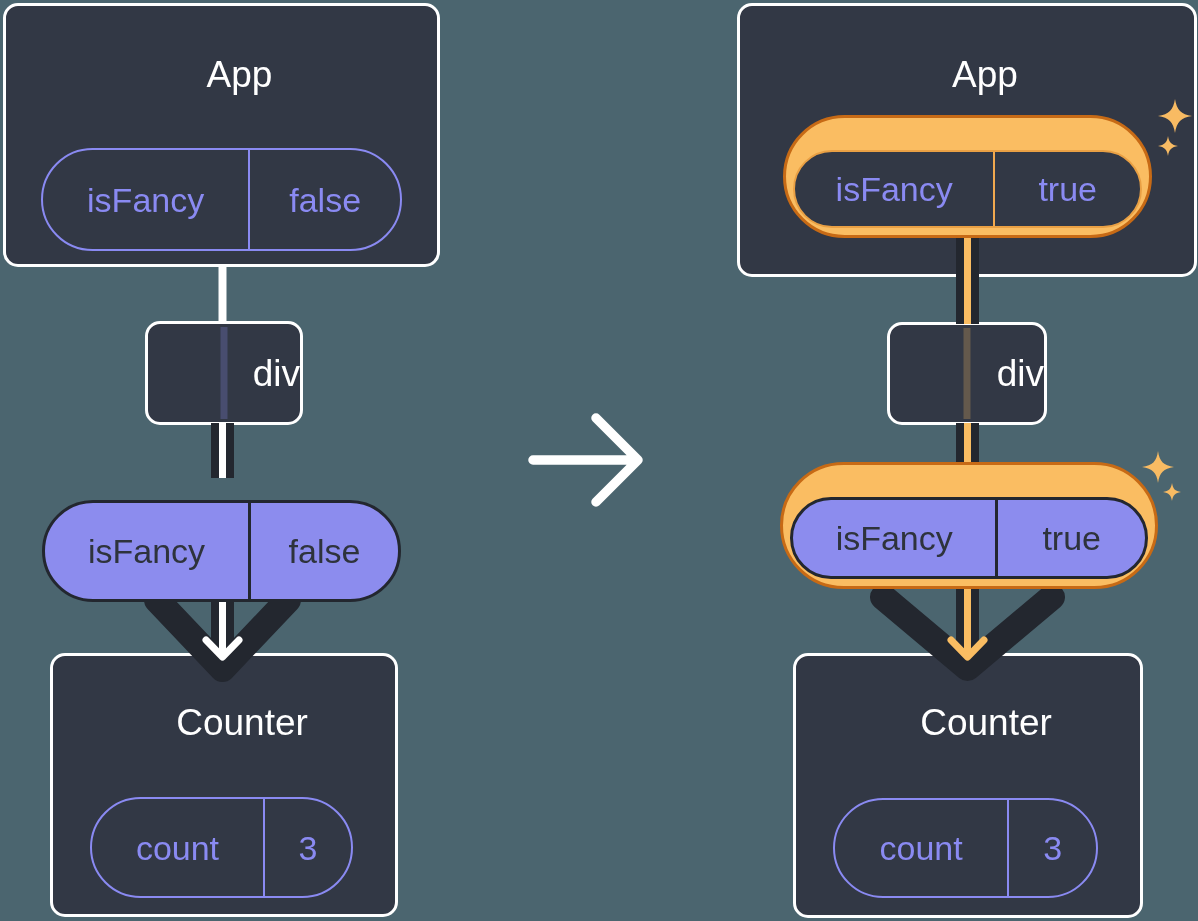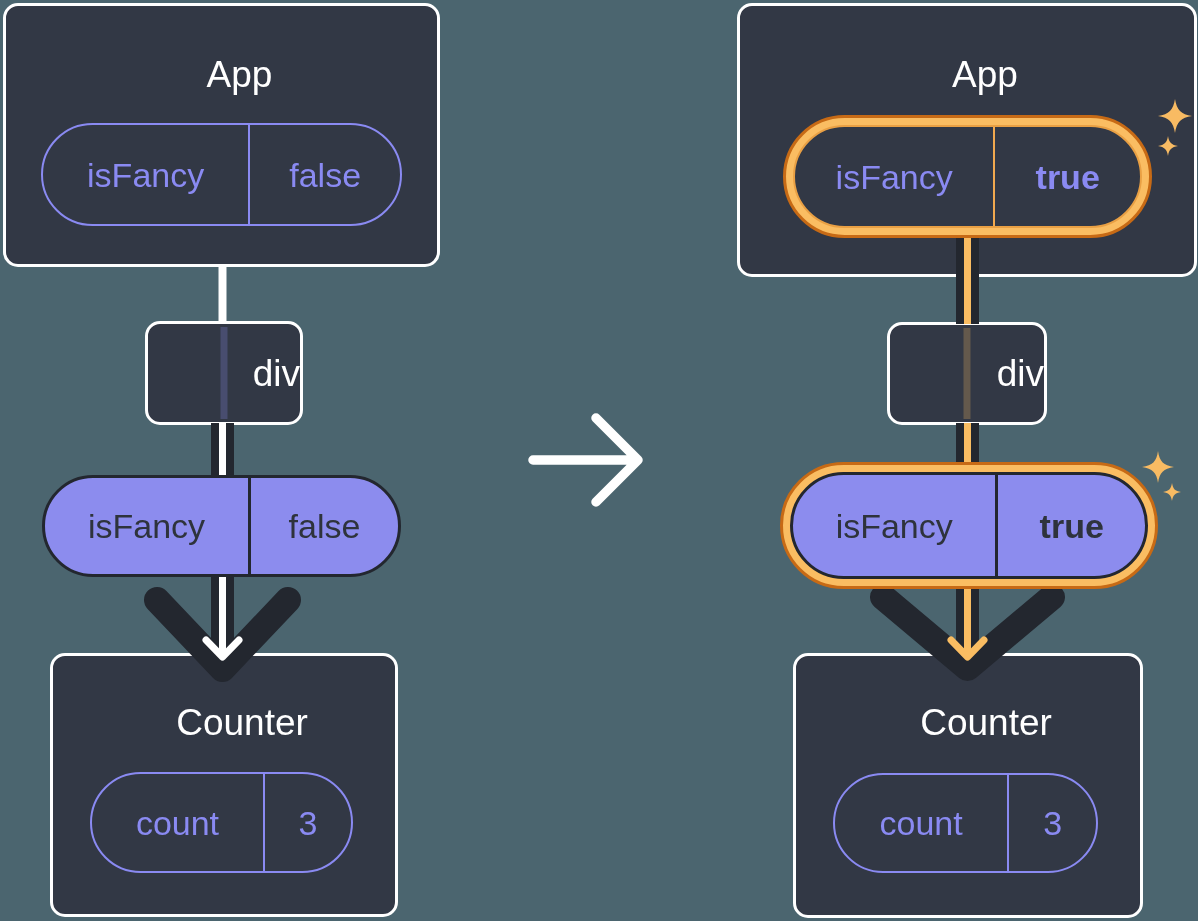--- a/index.html
+++ b/index.html
@@ -15,38 +15,38 @@
     color:#FFFFFF;font-size:37px;font-weight:500;text-align:center;
     position:relative;z-index:1;line-height:1;padding-left:36px;
   }
   .divbox{display:flex;align-items:center;justify-content:flex-end;}
   .ghost{position:absolute;left:50%;top:3px;bottom:3px;width:7px;transform:translateX(-50%);}
   .ghost-purple{background:rgba(140,140,240,.25);}
   .ghost-orange{background:rgba(250,189,98,.25);}
   svg.overlay{position:absolute;left:0;top:0;z-index:2;pointer-events:none;}
   .pill{
     position:absolute;display:flex;align-items:stretch;border-radius:999px;
-    box-sizing:border-box;font-size:34px;z-index:3;line-height:1;
+    box-sizing:border-box;font-size:34px;z-index:3;line-height:1;margin-top:25px;
   }
   .cell{display:flex;align-items:center;justify-content:center;min-width:0;}
   .name{width:57.5%;}
   .count .name{width:66%;}
   .value{flex:1;}
   .outline{border:2.5px solid #8A8AF2;color:#8A8AF2;}
   .outline .value{border-left:2.5px solid #8A8AF2;}
   .filled{background:#8C8CEE;border:3px solid #23272F;color:#2E333C;}
   .filled .value{border-left:3px solid #23272F;}
   .hl{
     position:absolute;z-index:3;border-radius:999px;border:3px solid #C76A15;
     background:#FABD62;padding:7px;box-sizing:border-box;display:flex;
   }
   .hl .pill{position:relative;flex:1;width:auto;height:auto;}
   .hl-dark{border:2.5px solid #E9A044;background:#323845;color:#8A8AF2;}
   .hl-dark .value{border-left:2.5px solid #F2A94F;}
-  .bold{font-weight:700;}
+  .bold{font-weight:400;}
 </style>
 </head>
 <body>
 
 <div class="canvas">
 
   <div class="box" style="left:3px;top:3px;width:437px;height:264px;padding-top:50px;">
     <div class="box-title">App</div>
   </div>
 

